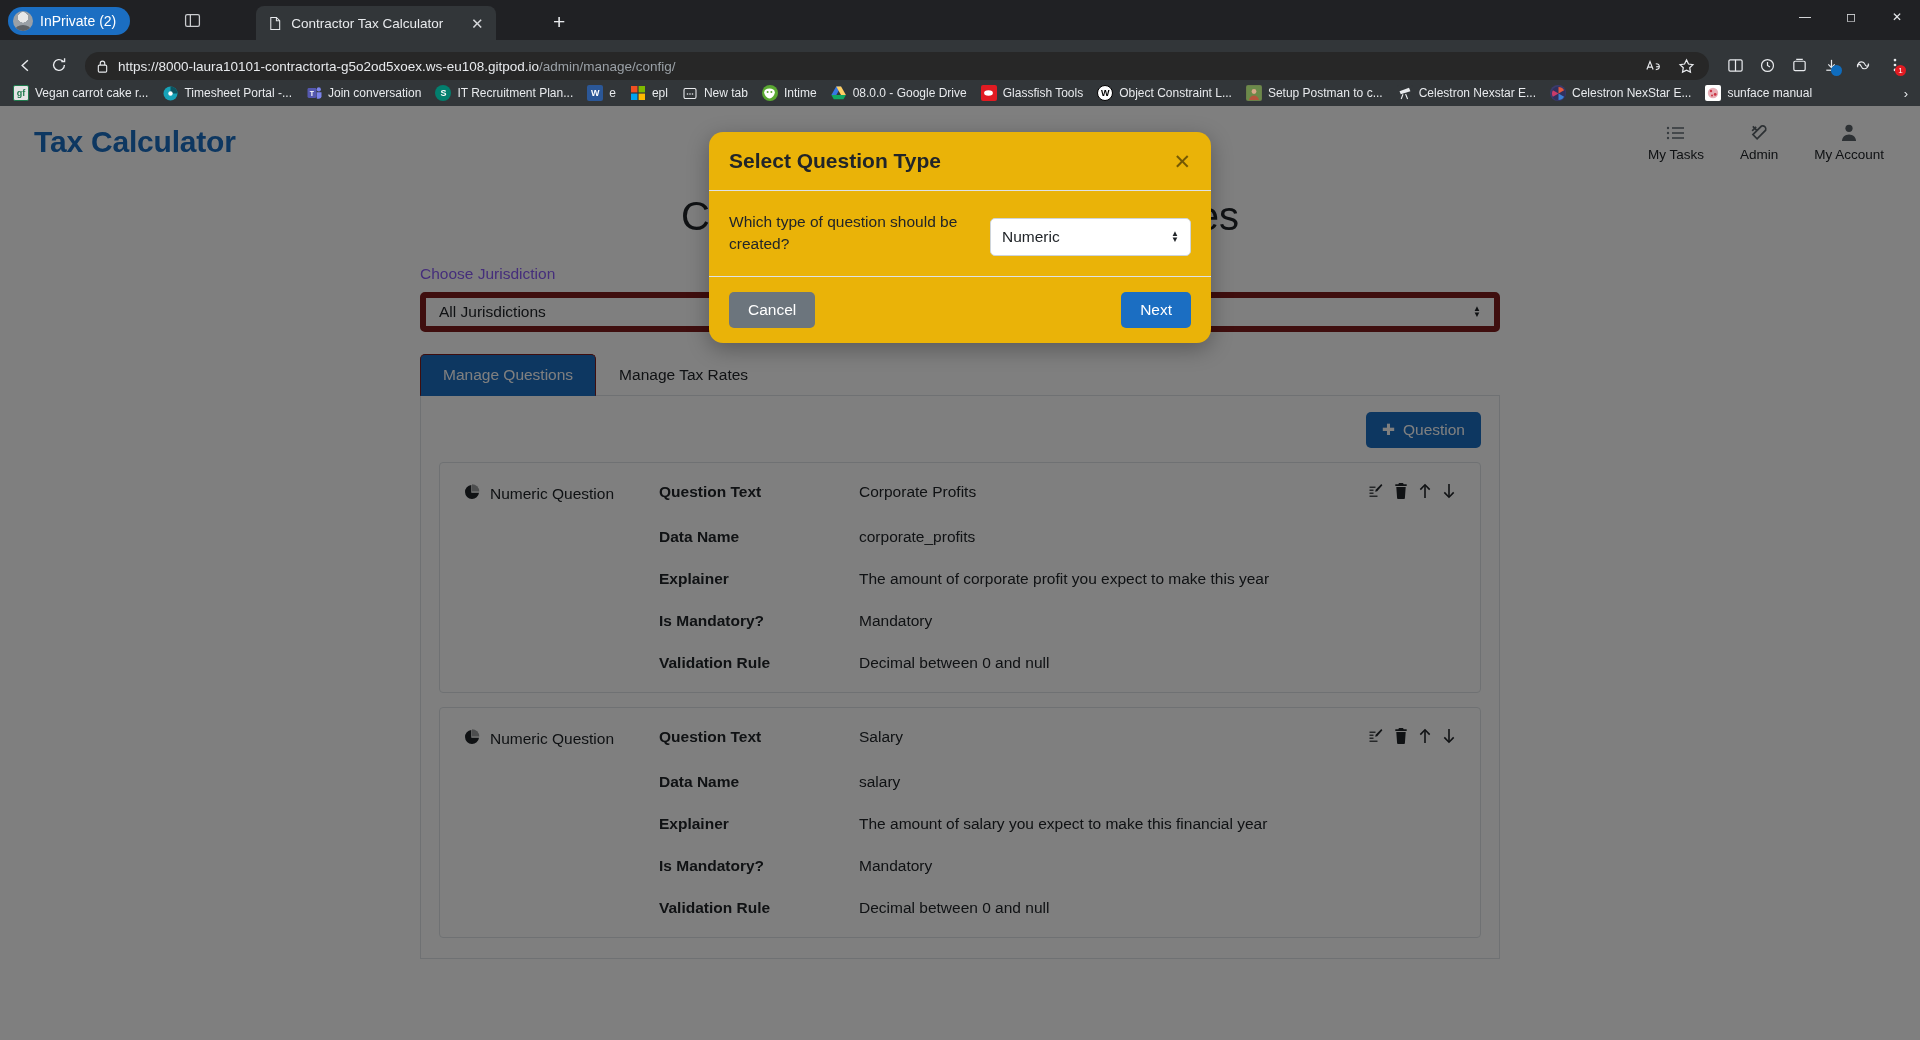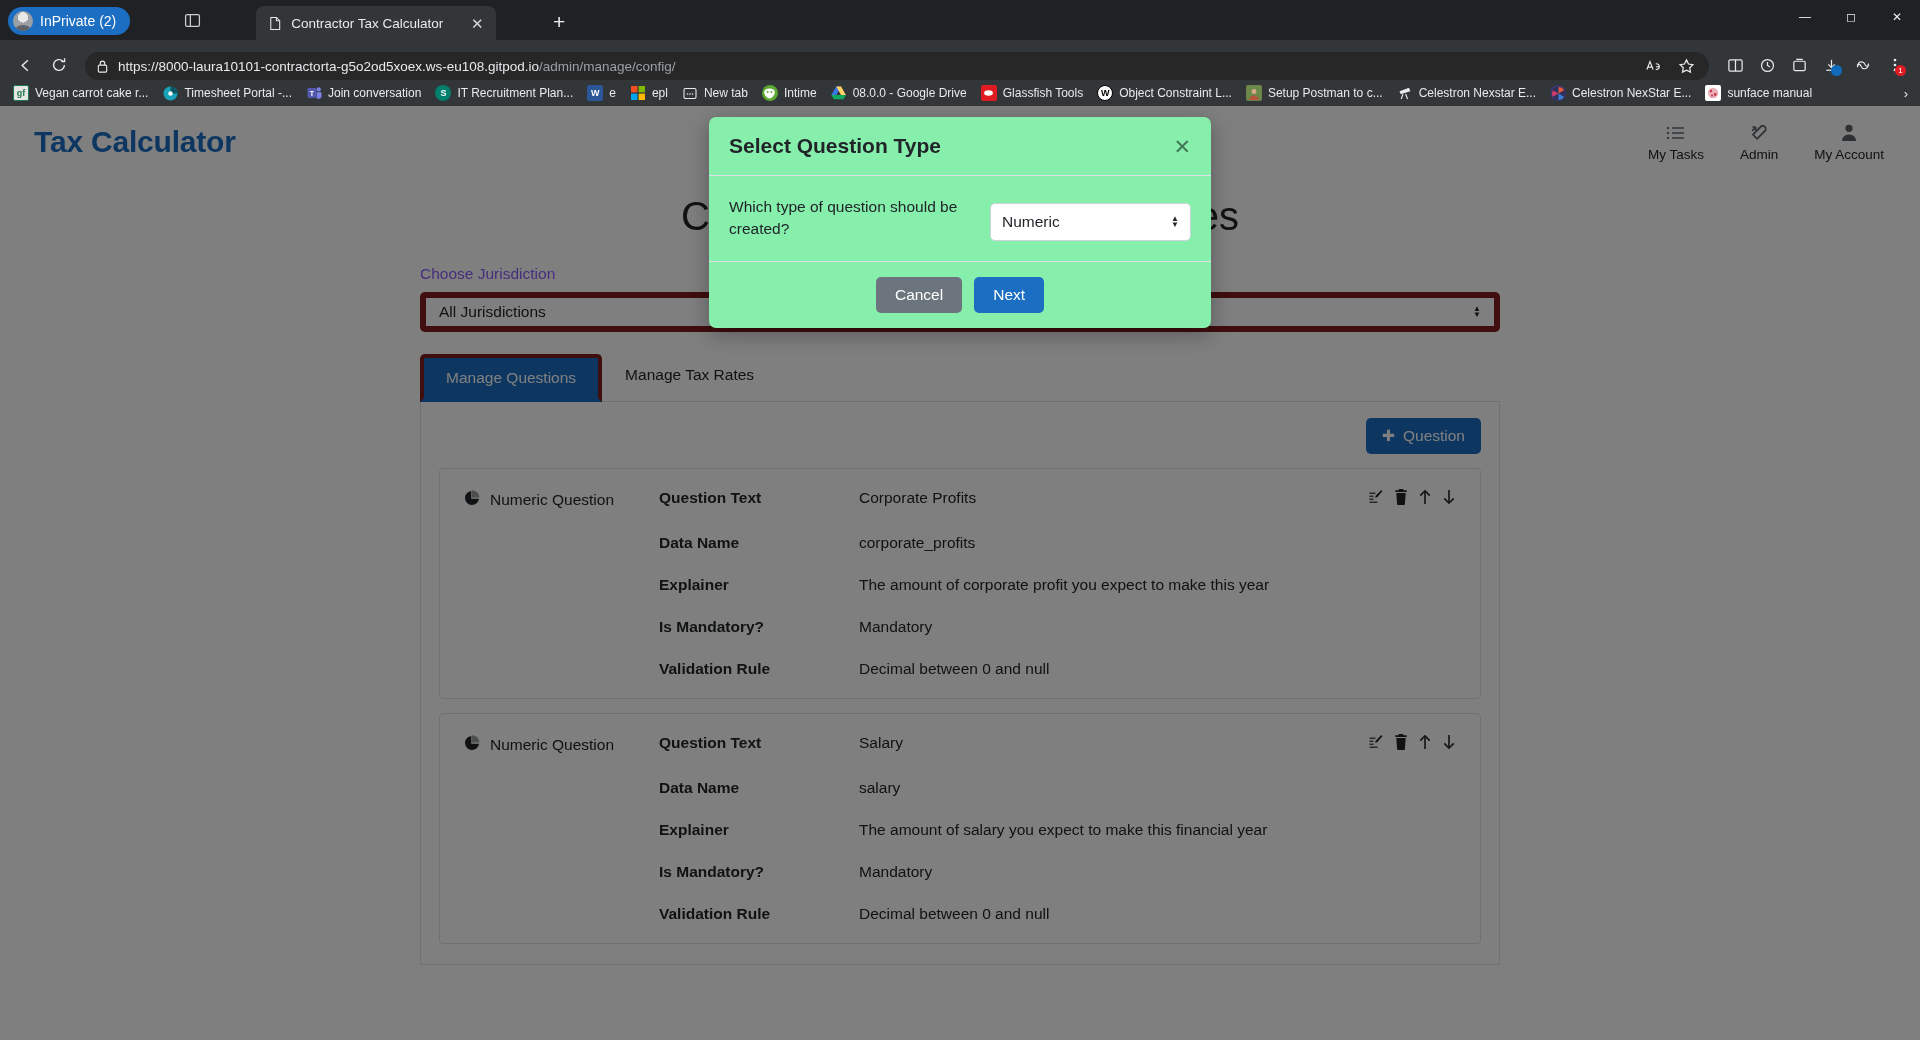--- a/index.html
+++ b/index.html
@@ -117,60 +117,60 @@
     background: #fff; display: flex; align-items: center; justify-content: space-between;
     padding: 0 13px; font-size: 15.5px; color: #212529;
   }
   .select-caret { display: flex; flex-direction: column; gap: 2px; color: #212529; font-size: 8px; line-height: .7; }
 
   .tabs { display: flex; margin-top: 22px; border-bottom: 1px solid #dee2e6; }
   .tab-pill {
     padding: 11px 22px; font-size: 15.5px; border-radius: 5px 5px 0 0;
     color: #1b6ec2; margin-bottom: -1px;
   }
-  .tab-pill.active { background: #1b6ec2; color: #fff; border: 4px solid #7f1d1d; border-bottom-color: #1b6ec2; }
+  .tab-pill.active { background: #1b6ec2; color: #fff; border: 1px solid #7f1d1d; border-bottom-color: #1b6ec2; }
   .tab-pill.inactive { color: #212529; border: 1px solid transparent; }
 
   .panel { border: 1px solid #dee2e6; border-top: none; padding: 16px 18px 20px; }
   .panel-toolbar { display: flex; justify-content: flex-end; }
   .btn-add {
     background: #1b6ec2; color: #fff; border: none; border-radius: 5px;
     padding: 9px 16px; font-size: 15.5px; display: flex; align-items: center; gap: 8px;
   }
 
   .qcard { border: 1px solid #dee2e6; border-radius: 4px; padding: 20px 24px; margin-top: 14px; }
   .qcard-grid { display: grid; grid-template-columns: 195px 200px 1fr 90px; row-gap: 24px; align-items: start; }
   .qtype { display: flex; align-items: center; gap: 9px; font-size: 15.5px; color: #212529; }
   .qlabel { font-size: 15.5px; font-weight: bold; color: #212529; }
   .qvalue { font-size: 15.5px; color: #212529; }
   .qactions { display: flex; gap: 10px; justify-content: flex-end; align-items: center; color: #212529; }
   .qactions span { display: flex; align-items: center; }
 
   
   .backdrop { position: absolute; inset: 0; background: rgba(0,0,0,.5); }
   .modal {
-    position: absolute; left: 50%; transform: translateX(-50%); top: 11px;
-    width: 502px; background: #86efac; border-radius: 7px; box-shadow: 0 6px 22px rgba(0,0,0,.3);
+    position: absolute; left: 50%; transform: translateX(-50%); top: 26px;
+    width: 502px; background: #eab308; border-radius: 14px; box-shadow: 0 6px 22px rgba(0,0,0,.3);
     overflow: hidden;
   }
   .modal-head {
     display: flex; align-items: center; justify-content: space-between;
     padding: 17px 20px; border-bottom: 1px solid #dee2e6;
   }
   .modal-title { font-size: 21px; font-weight: bold; color: #212529; }
   .modal-close { font-size: 21px; color: #000; opacity: .5; line-height: 1; }
   .modal-body { padding: 20px; display: flex; align-items: flex-end; }
   .modal-question { flex: 1; font-size: 15.5px; color: #212529; line-height: 1.45; }
   .type-select {
     width: 201px; height: 38px; border: 1px solid #ced4da; border-radius: 5px;
     display: flex; align-items: center; justify-content: space-between;
     padding: 0 11px; font-size: 15.5px; color: #212529; background: #fff; flex: none;
   }
   .modal-foot {
-    display: flex; justify-content: center; gap: 12px;
+    display: flex; justify-content: space-between; gap: 12px;
     padding: 15px 20px; border-top: 1px solid #dee2e6;
   }
   .btn { border: none; border-radius: 5px; padding: 9px 19px; font-size: 15.5px; }
   .btn-secondary { background: #6c757d; color: #fff; }
   .btn-primary { background: #1b6ec2; color: #fff; }
 </style>
 </head>
 <body>
 
 <div class="browser">

